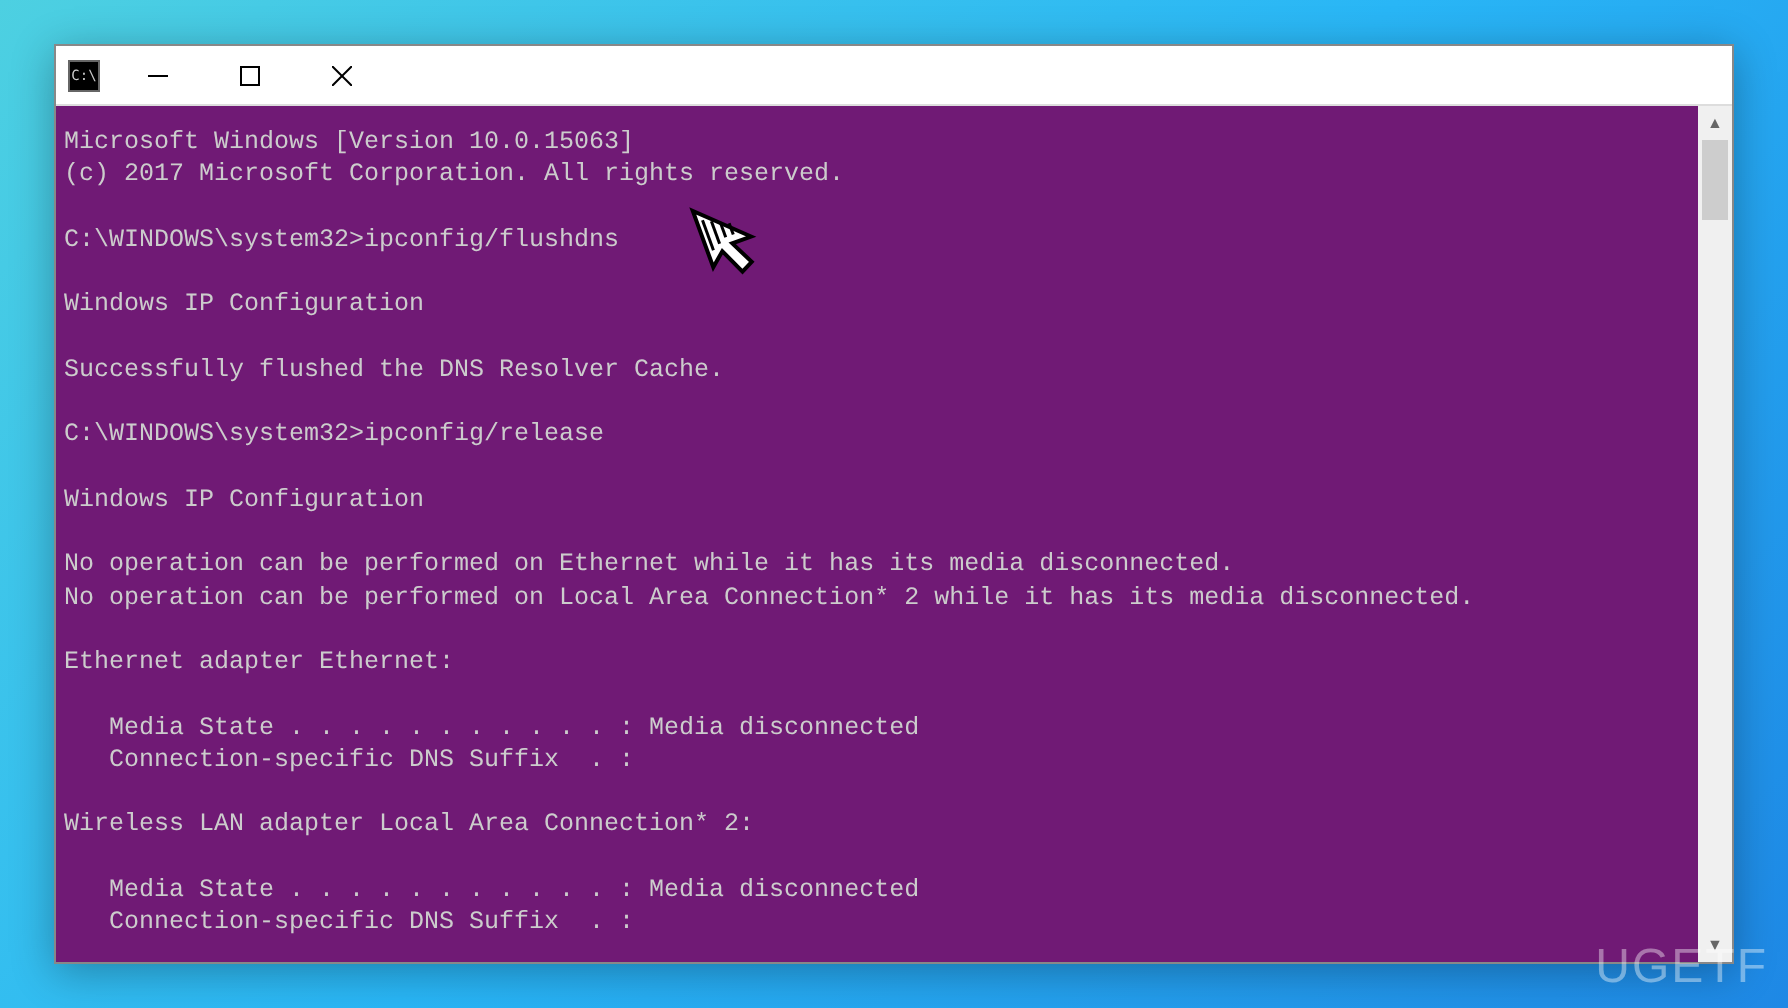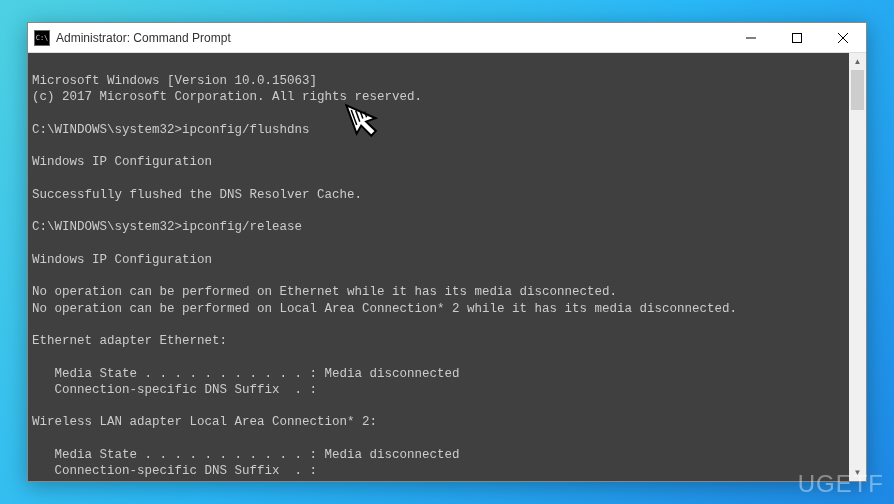--- a/index.html
+++ b/index.html
@@ -63,26 +63,26 @@
       height: 100%;
       display: flex;
       align-items: center;
       justify-content: center;
       cursor: pointer;
       font-size: 11px;
       font-family: 'Segoe UI', sans-serif;
     }
     .terminal {
       flex: 1;
-      background: #404040;
+      background: #701a75;
       color: #ccc;
       font-family: 'Consolas', 'Courier New', monospace;
       font-size: 12.5px;
       line-height: 1.3;
-      padding: 20px 4px;
+      padding: 10px 4px;
       overflow: hidden;
       position: relative;
       white-space: pre;
     }
     .terminal-line {
       display: block;
     }
     .scrollbar {
       position: absolute;
       right: 0;
@@ -139,21 +139,20 @@
       letter-spacing: 1px;
       font-family: Arial, sans-serif;
     }
   </style>
 </head>
 <body>
 
 <div class="window">
   <div class="titlebar">
     <div class="titlebar-icon">C:\</div>
-    <div class="titlebar-text">Administrator: Command Prompt</div>
     <div class="window-controls">
       <div class="window-btn">
         <svg width="10" height="10" viewBox="0 0 10 10">
             <line x1="0" y1="5" x2="10" y2="5" stroke="#000" stroke-width="1"></line>
           </svg>
       </div>
       <div class="window-btn">
         <svg width="10" height="10" viewBox="0 0 10 10">
             <rect x="0.5" y="0.5" width="9" height="9" fill="none" stroke="#000" stroke-width="1"></rect>
           </svg>

